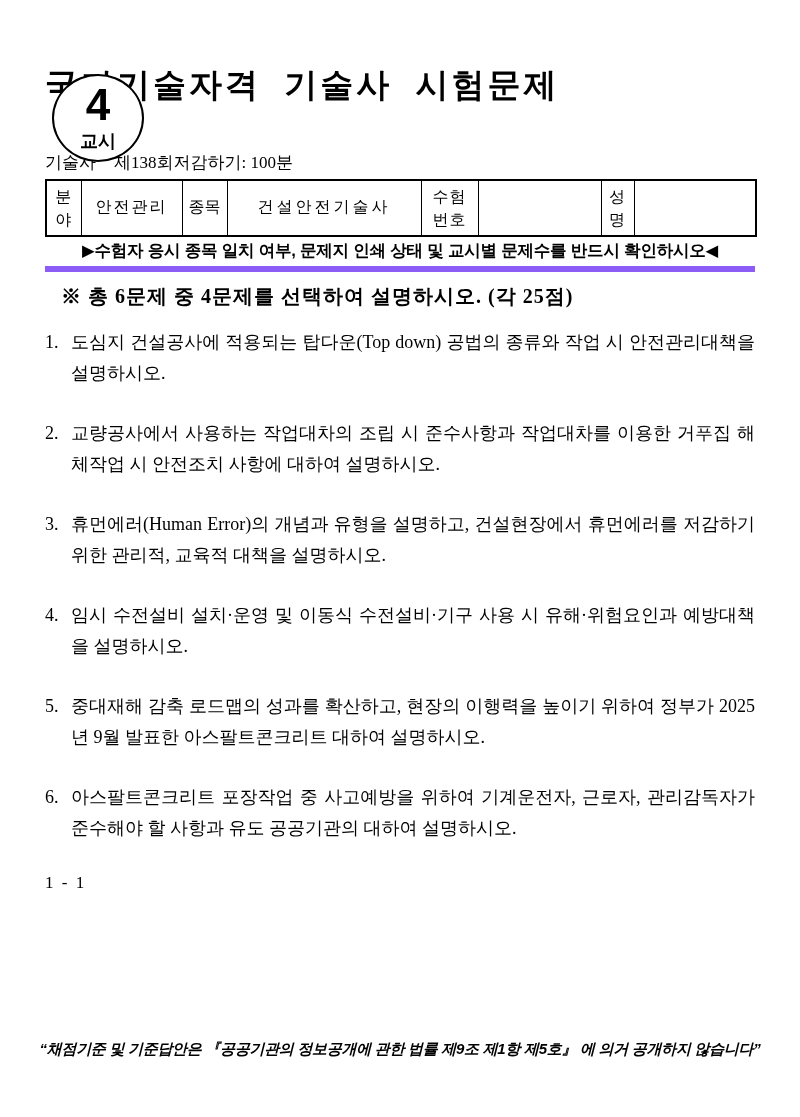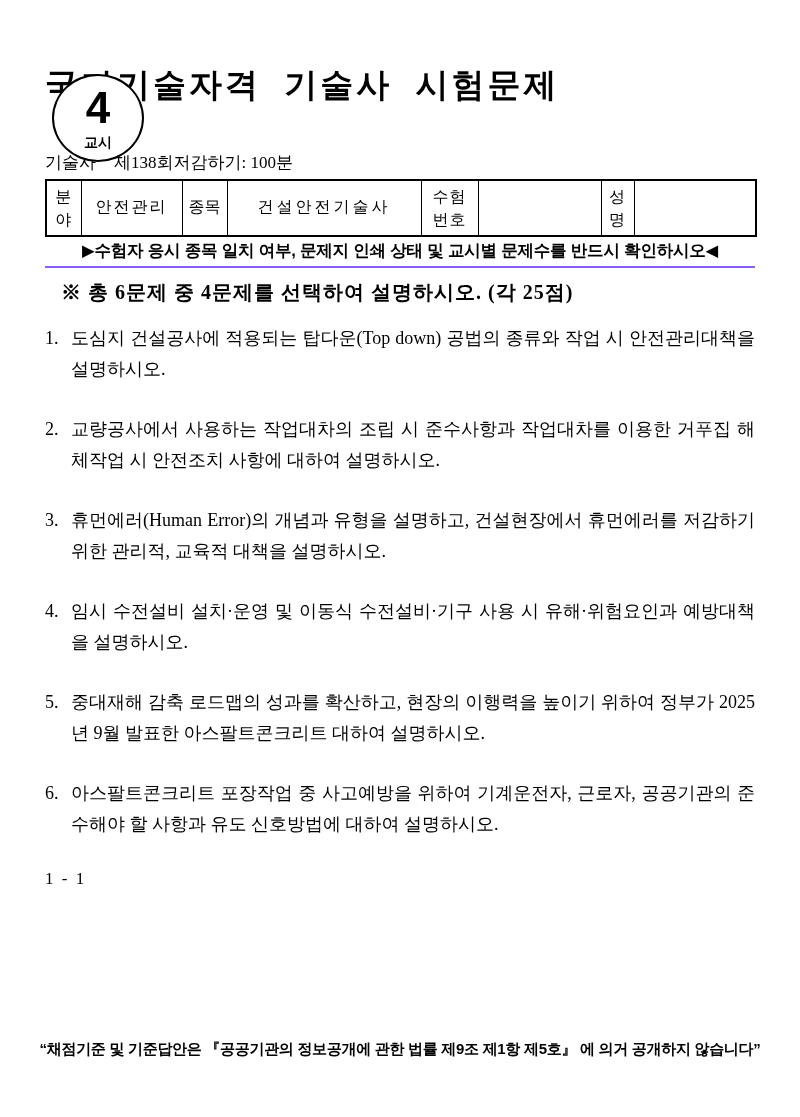--- a/index.html
+++ b/index.html
@@ -21,21 +21,21 @@
   .badge {
     position: absolute; left: 52px; top: 74px;
     width: 92px; height: 88px;
     border: 2px solid #000; border-radius: 50%;
     display: flex; flex-direction: column;
     align-items: center; justify-content: center;
     font-family: "Liberation Sans", "DejaVu Sans", sans-serif;
     background: #fff;
   }
   .badge-number { font-size: 44px; font-weight: bold; line-height: 1; }
-  .badge-label  { font-size: 14px; font-weight: bold; line-height: 1.2; margin-top: 4px; }
+  .badge-label  { font-size: 18px; font-weight: bold; line-height: 1.2; margin-top: 4px; }
 
   .title {
     padding-top: 64px;
     font-size: 33px; font-weight: bold;
     letter-spacing: 3px; word-spacing: 12px;
     line-height: 1.3;
     white-space: nowrap;
   }
 
   .meta-row {
@@ -71,21 +71,21 @@
   .w2 { width: 2.3em; }
   td.field-value   { font-size: 20px; letter-spacing: 2px; }
   td.subject-value { font-size: 24px; letter-spacing: 3px; }
 
   
   .notice {
     text-align: center;
     font-family: "Liberation Sans", "DejaVu Sans", sans-serif;
     font-weight: bold; font-size: 16.5px;
     padding: 3px 0 4px;
-    border-bottom: 2px solid #8b5cf6;
+    border-bottom: 6px solid #8b5cf6;
     letter-spacing: -0.2px;
   }
 
   
   .instruction {
     margin: 11px 0 0 16px;
     font-size: 20px; font-weight: bold;
     letter-spacing: 1px;
     font-family: Liberation Serif, serif;
   }
@@ -108,20 +108,21 @@
     letter-spacing: 2px;
   }
 
   
   .footer {
     position: absolute; left: 0; top: 1040px; width: 800px;
     text-align: center;
     font-family: "Liberation Sans", "DejaVu Sans", sans-serif;
     font-weight: bold; font-size: 15px;
     letter-spacing: -0.3px;
+    font-style: italic;
   }
 </style>
 </head>
 <body>
 
 <div class="page">
 
   <div class="badge">
     <div class="badge-number">4</div>
     <div class="badge-label">교시</div>
@@ -187,21 +188,21 @@
     <div class="question">
       <span class="q-no">4.</span>
       <span class="q-text">임시 수전설비 설치·운영 및 이동식 수전설비·기구 사용 시 유해·위험요인과 예방대책을 설명하시오.</span>
     </div>
     <div class="question">
       <span class="q-no">5.</span>
       <span class="q-text">중대재해 감축 로드맵의 성과를 확산하고, 현장의 이행력을 높이기 위하여 정부가 2025년 9월 발표한 아스팔트콘크리트 대하여 설명하시오.</span>
     </div>
     <div class="question">
       <span class="q-no">6.</span>
-      <span class="q-text">아스팔트콘크리트 포장작업 중 사고예방을 위하여 기계운전자, 근로자, 공공기관의 준수해야 할 사항과 유도 신호방법에 대하여 설명하시오.</span>
+      <span class="q-text">아스팔트콘크리트 포장작업 중 사고예방을 위하여 기계운전자, 근로자, 관리감독자가 준수해야 할 사항과 유도 공공기관의 대하여 설명하시오.</span>
     </div>
   </div>
 
   <div class="page-number">1  -  1</div>
 
   <div class="footer">“채점기준 및 기준답안은 『공공기관의 정보공개에 관한 법률 제9조 제1항 제5호』 에 의거 공개하지 않습니다”</div>
 
 </div>
 
 </body></html>

